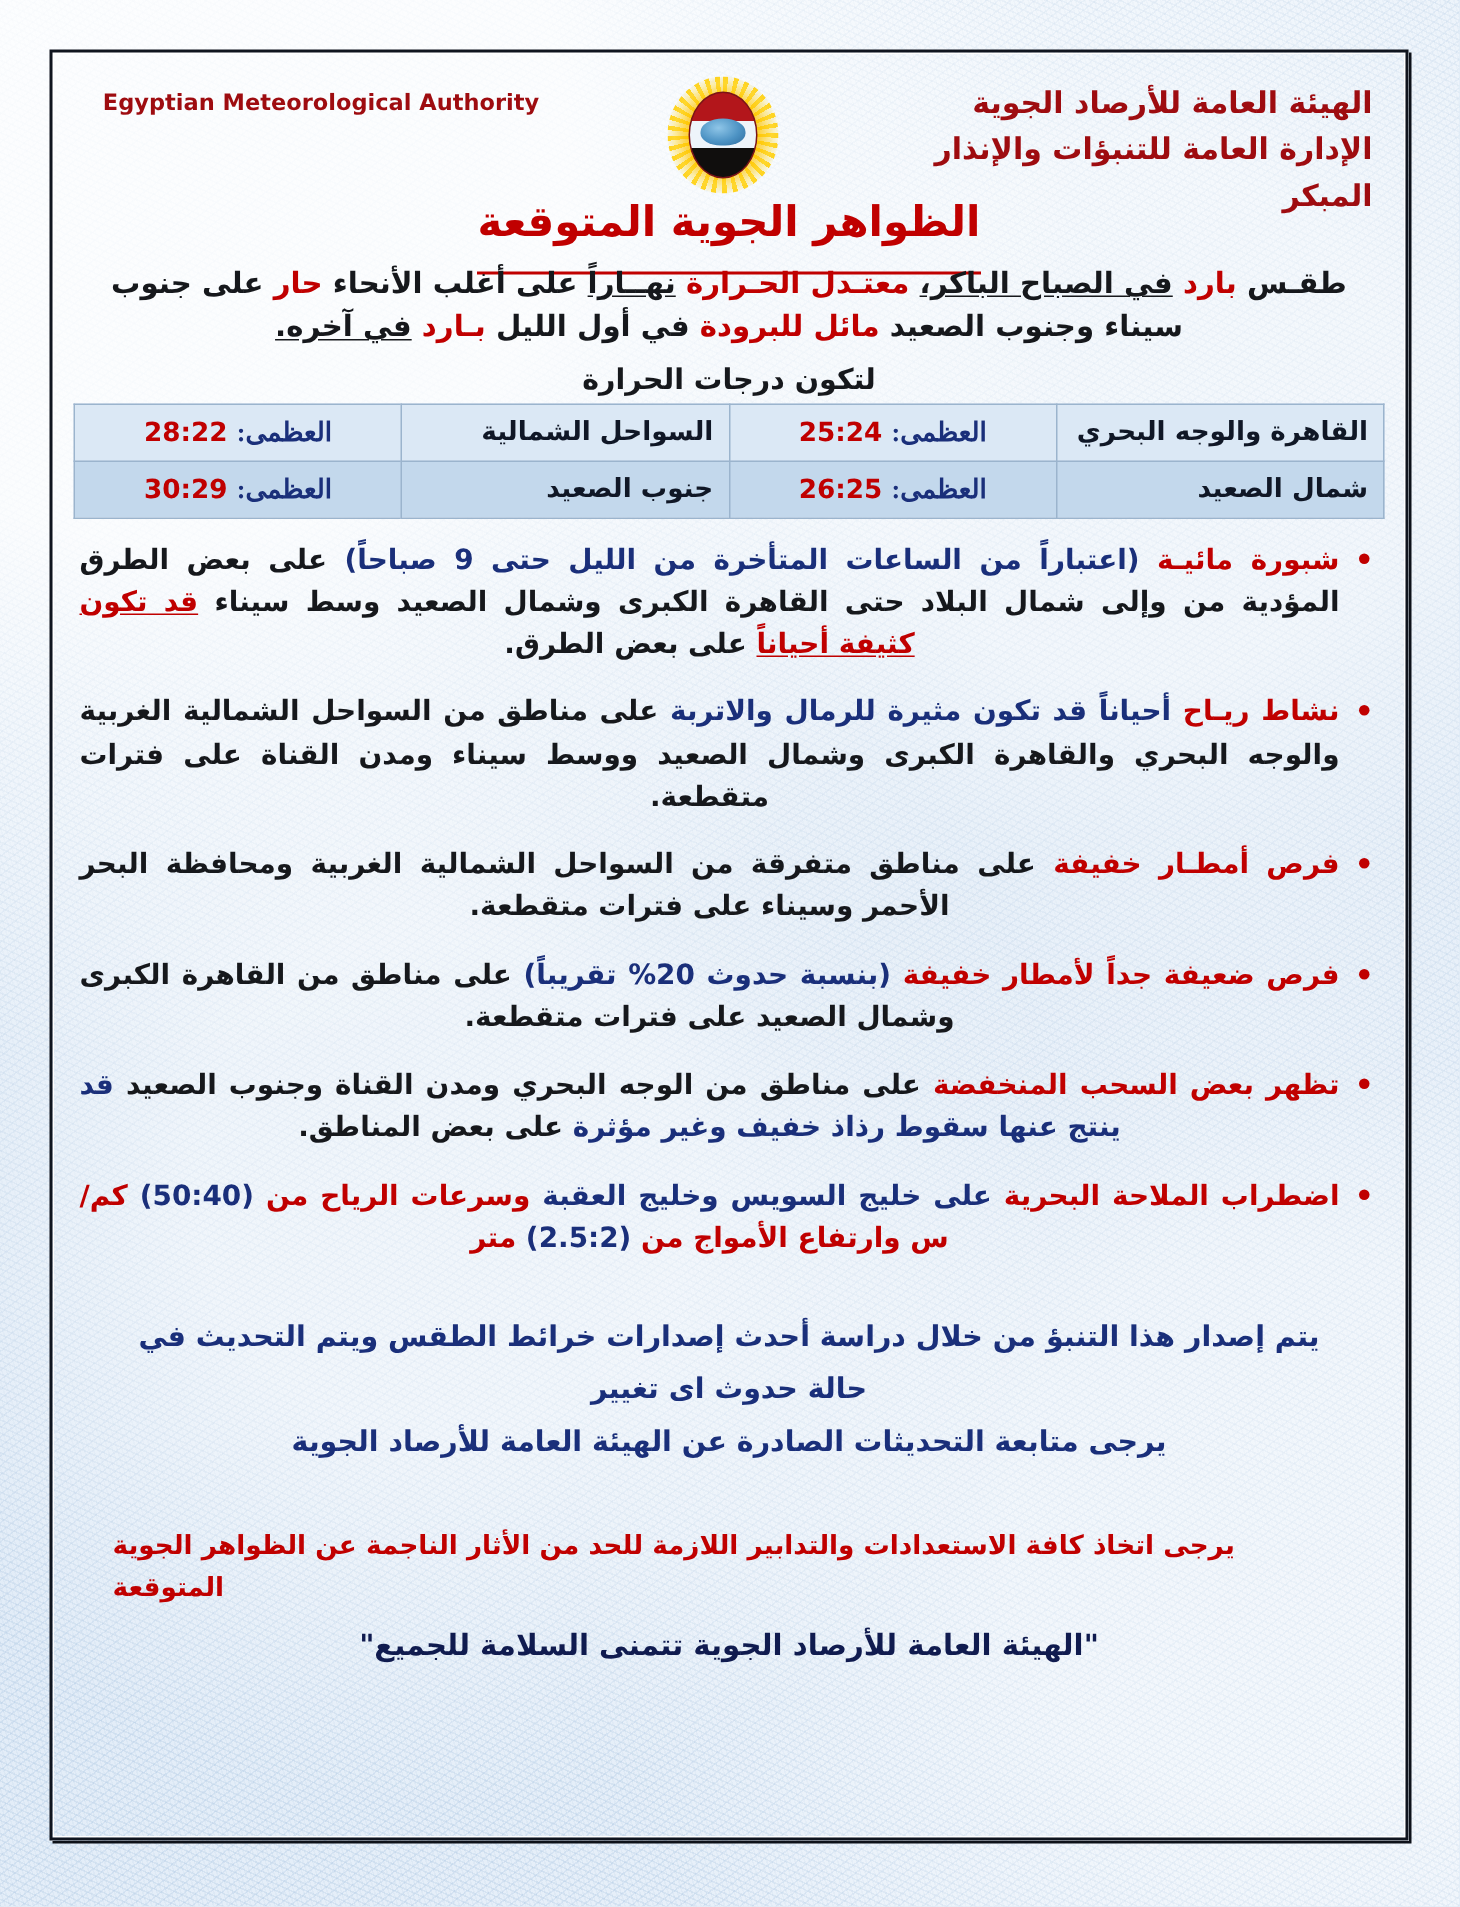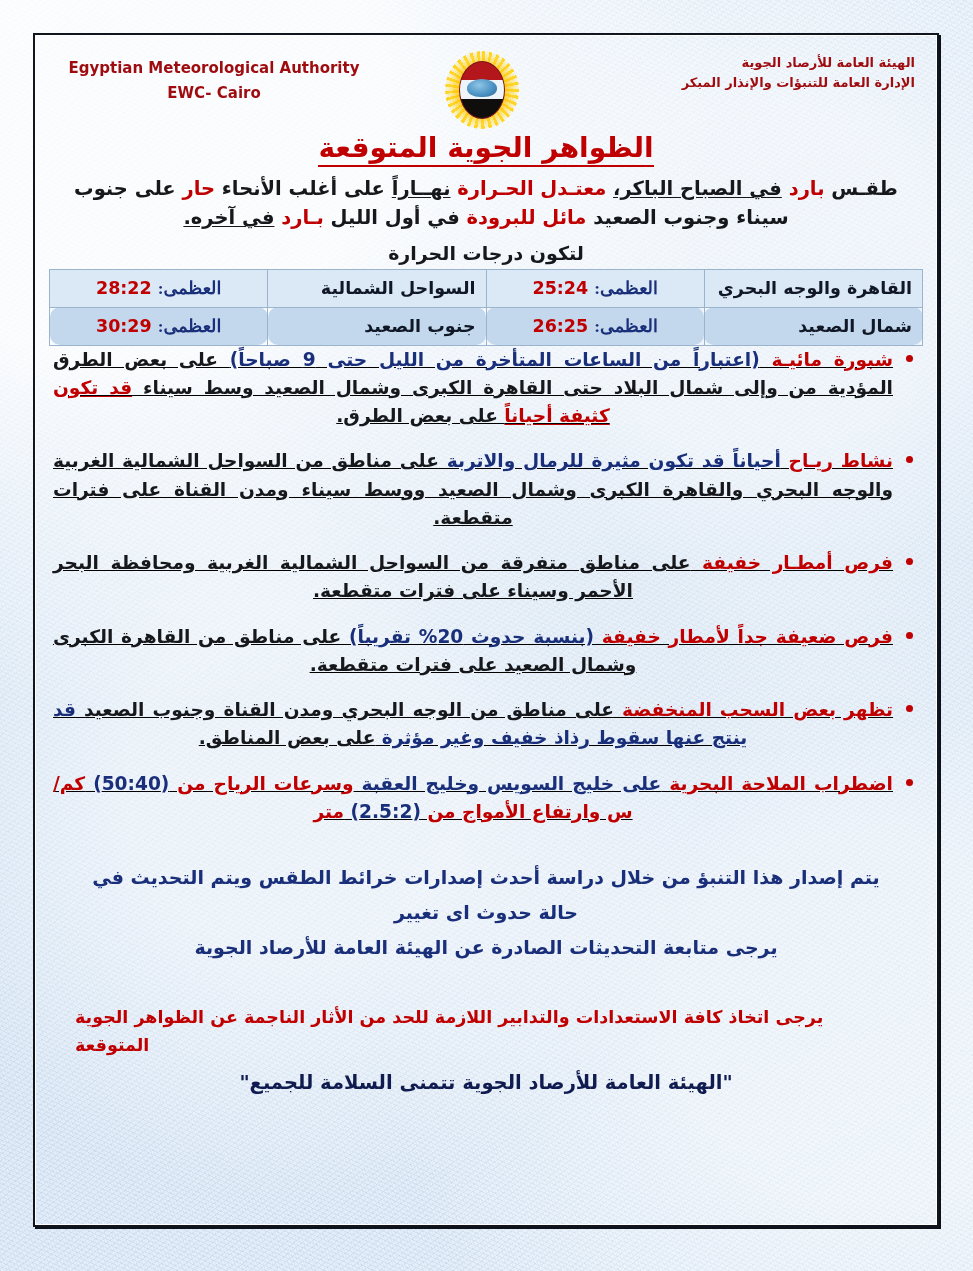--- a/index.html
+++ b/index.html
@@ -56,21 +56,21 @@
     align-items: flex-start;
     justify-content: space-between;
     direction: rtl;
     height: 74px;
     padding-top: 8px;
   }
   .hdr-ar {
     text-align: right;
     color: #9e0c10;
     font-weight: bold;
-    font-size: 13px;
+    font-size: 20px;
     line-height: 1.55;
     width: 330px;
     padding-right: 8px;
   }
   .hdr-en {
     text-align: center;
     color: #9e0c10;
     font-weight: bold;
     font-size: 15px;
     line-height: 1.65;
@@ -122,21 +122,21 @@
 
   
   .title-main {
     text-align: center;
     color: #c00000;
     font-weight: bold;
     font-size: 28px;
     margin-top: 4px;
     letter-spacing: 0;
   }
-  .title-main span { border-bottom: 2.5px solid #c00000; padding-bottom: 1px; }
+  .title-main span { border-bottom: 2.5px solid #c00000; padding-bottom: 17px; }
   .title-date {
     text-align: center;
     color: #101b4f;
     font-weight: bold;
     font-size: 25px;
     margin-top: 10px;
   }
   .title-date span { border-bottom: 2.5px solid #101b4f; padding-bottom: 1px; }
 
   
@@ -173,30 +173,30 @@
     table-layout: fixed;
   }
   table.temps td {
     border: 1px solid #9bb4cd;
     padding: 5px 10px;
     font-size: 17.5px;
     height: 27px;
     vertical-align: middle;
   }
   table.temps tr.row-a td { background: #dbe8f5; }
-  table.temps tr.row-b td { background: #c3d8ec; border-radius: 10px; }
+  table.temps tr.row-b td { background: #c3d8ec; }
   td.region { text-align: right; color: #101726; }
   td.temp   { text-align: center; }
   td.temp .lbl { color: #1a2f7a; font-family: Liberation Serif, serif; }
   td.temp .val { color: #c00000; }
 
   
   .bullets {
+    margin-top: 14px;
     padding: 0 8px 0 4px;
-    text-decoration: underline;
   }
   .bullet {
     position: relative;
     padding-right: 22px;
     margin-bottom: 17px;
     font-size: 18.6px;
     font-weight: bold;
     line-height: 1.52;
     color: #16181c;
     text-align: justify;
@@ -253,21 +253,20 @@
 
         <div class="logo-wrap">
           <div class="logo">
             <div class="rays"></div>
             <div class="oval"></div>
           </div>
         </div>
 
         <div class="hdr-en">
           <div>Egyptian Meteorological Authority</div>
-          <div>EWC- Cairo</div>
         </div>
       </div>
 
       <div class="title-main">
         <span>الظواهر الجوية المتوقعة</span>
       </div>
 
       <div class="summary"><span class="k">طقـس </span><span class="r">بارد </span><span class="k u">في الصباح الباكر،</span><span class="k"> </span><span class="r">معتـدل الحـرارة </span><span class="k u">نهــاراً</span><span class="k"> على أغلب الأنحاء </span><span class="r">حار </span><span class="k">على جنوب سيناء وجنوب الصعيد </span><span class="r">مائل للبرودة </span><span class="k">في أول الليل </span><span class="r">بـارد </span><span class="k u">في آخره.</span></div>
 
       <div class="subtitle">لتكون درجات الحرارة</div>

